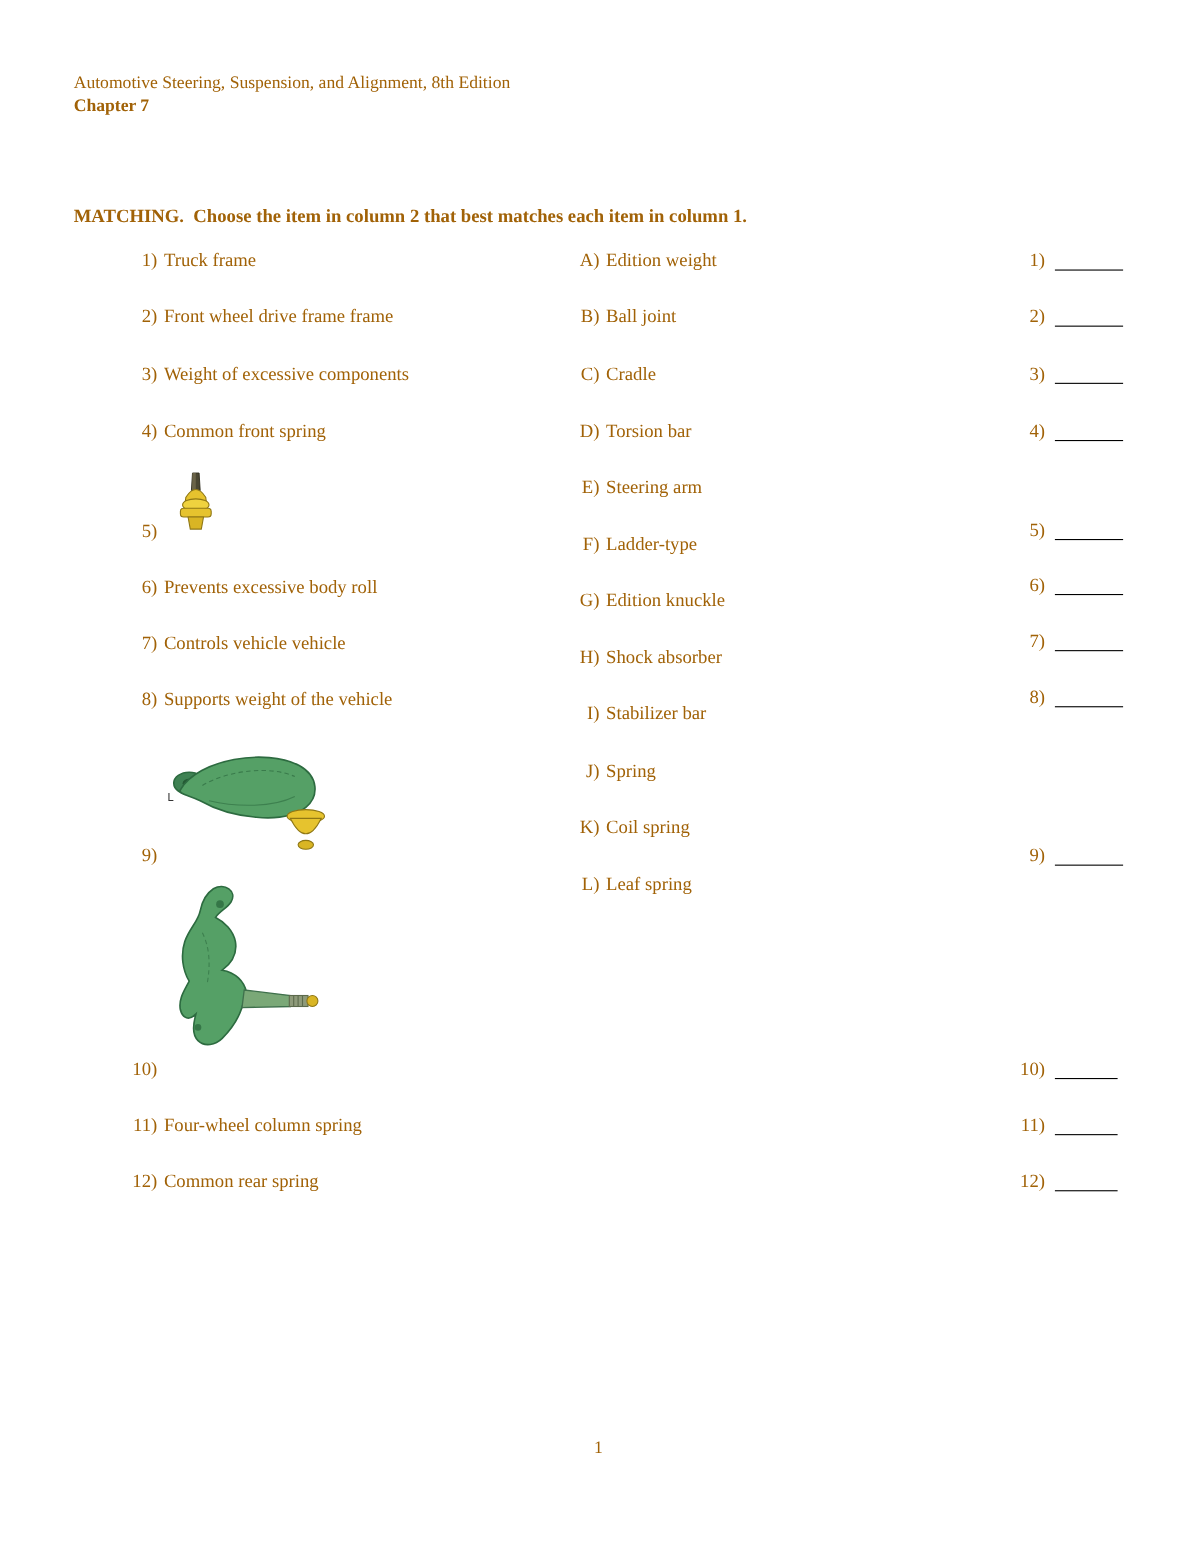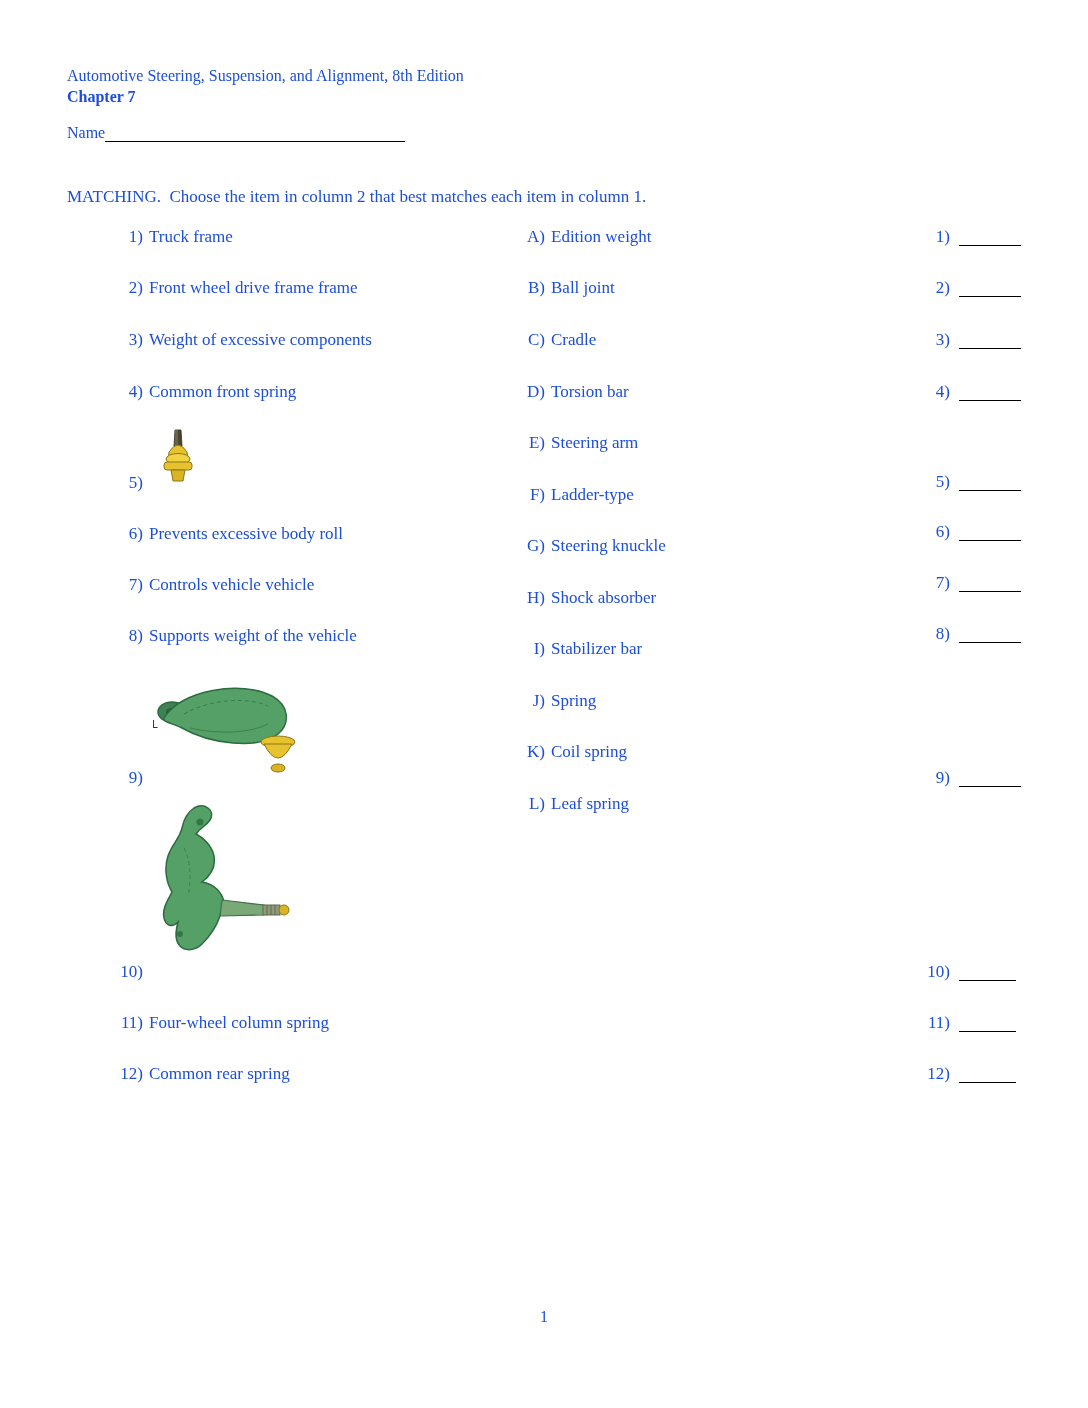--- a/index.html
+++ b/index.html
@@ -1,48 +1,45 @@
 <!DOCTYPE html>
 <html><head>
 <meta charset="utf-8">
 <style>
   html,body{margin:0;padding:0;background:#ffffff;}
   .page{
     position:relative;
     width:1088px;height:1408px;
     background:#ffffff;
     font-family:"Liberation Serif", serif;
-    color:#1d4ed8;
+    color:#a16207;
     overflow:hidden;
     border-radius:22px;
   }
   .hline{position:absolute;font-size:16px;line-height:20px;white-space:pre;}
-  .instructions{position:absolute;font-size:17px;font-weight:normal;white-space:pre-wrap;}
+  .instructions{position:absolute;font-size:17px;font-weight:bold;white-space:pre-wrap;}
   .row{position:absolute;display:flex;gap:6px;font-size:17px;line-height:22px;white-space:nowrap;}
   .num{width:30px;text-align:right;flex:none;}
   .letter{width:26px;text-align:right;flex:none;}
   .ans-row{position:absolute;font-size:17px;line-height:22px;white-space:nowrap;}
   .ans-num{display:inline-block;width:30px;text-align:right;}
   .blank{display:inline-block;width:62px;height:17px;border-bottom:1.5px solid #000;margin-left:9px;vertical-align:-4px;}
   .name-row{position:absolute;font-size:16px;line-height:20px;}
   .name-blank{display:inline-block;width:300px;height:16px;border-bottom:1px solid #000;vertical-align:-4px;}
   .figure{position:absolute;}
   .footer{position:absolute;left:0;width:100%;text-align:center;font-size:16px;}
 </style>
 </head>
 <body>
 
 <div class="page">
 
   <div class="hline" style="left:67px;top:66px;">Automotive Steering, Suspension, and Alignment, 8th Edition</div>
   <div class="hline" style="left:67px;top:87px;font-weight:bold;">Chapter 7</div>
 
-  <div class="name-row" style="left:67px;top:123px;">
-    <span>Name</span><span class="name-blank"></span>
-  </div>
 
   <div class="instructions" style="left:67px;top:187px;">MATCHING.  Choose the item in column 2 that best matches each item in column 1.</div>
 
   <div class="row" style="left:113px;top:226px;">
       <span class="num">1)</span>
       <span>Truck frame</span>
     </div>
   <div class="row" style="left:113px;top:277px;">
       <span class="num">2)</span>
       <span>Front wheel drive frame frame</span>
@@ -144,21 +141,21 @@
   <div class="row" style="left:519px;top:432px;">
       <span class="letter">E)</span>
       <span>Steering arm</span>
     </div>
   <div class="row" style="left:519px;top:484px;">
       <span class="letter">F)</span>
       <span>Ladder-type</span>
     </div>
   <div class="row" style="left:519px;top:535px;">
       <span class="letter">G)</span>
-      <span>Steering knuckle</span>
+      <span>Edition knuckle</span>
     </div>
   <div class="row" style="left:519px;top:587px;">
       <span class="letter">H)</span>
       <span>Shock absorber</span>
     </div>
   <div class="row" style="left:519px;top:638px;">
       <span class="letter">I)</span>
       <span>Stabilizer bar</span>
     </div>
   <div class="row" style="left:519px;top:690px;">

